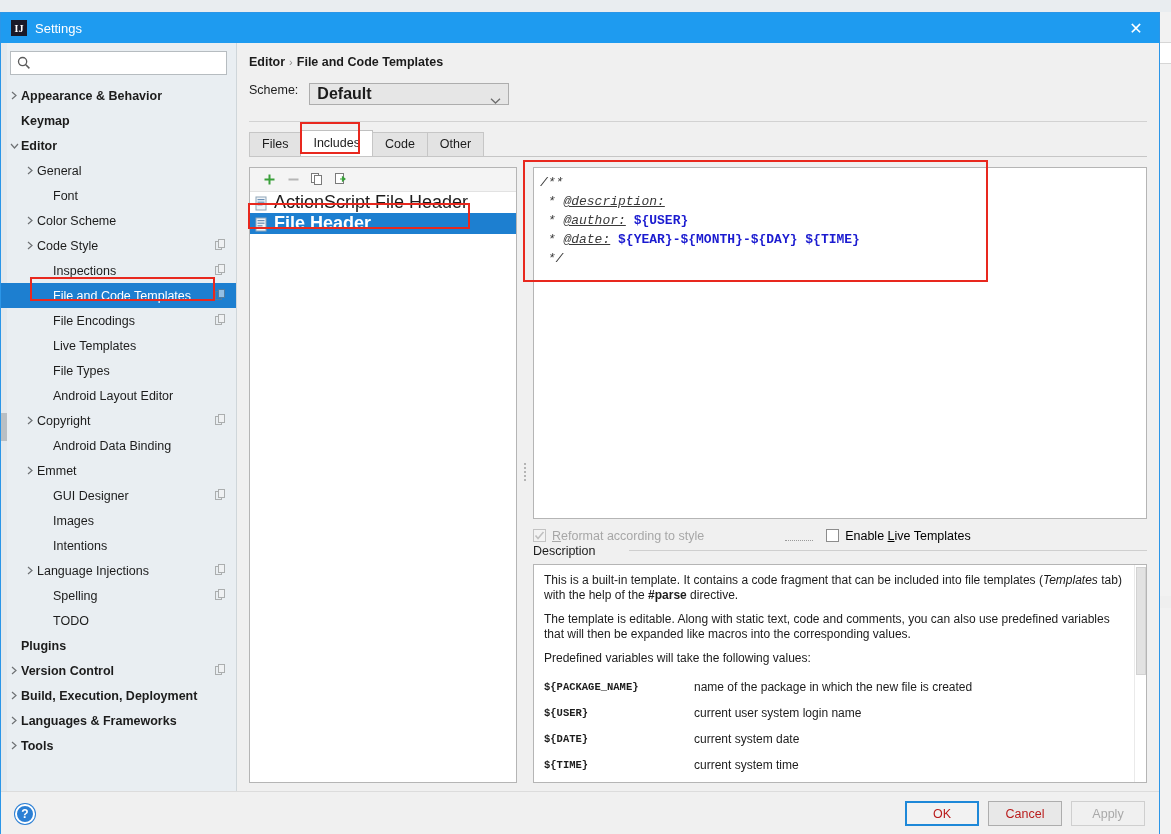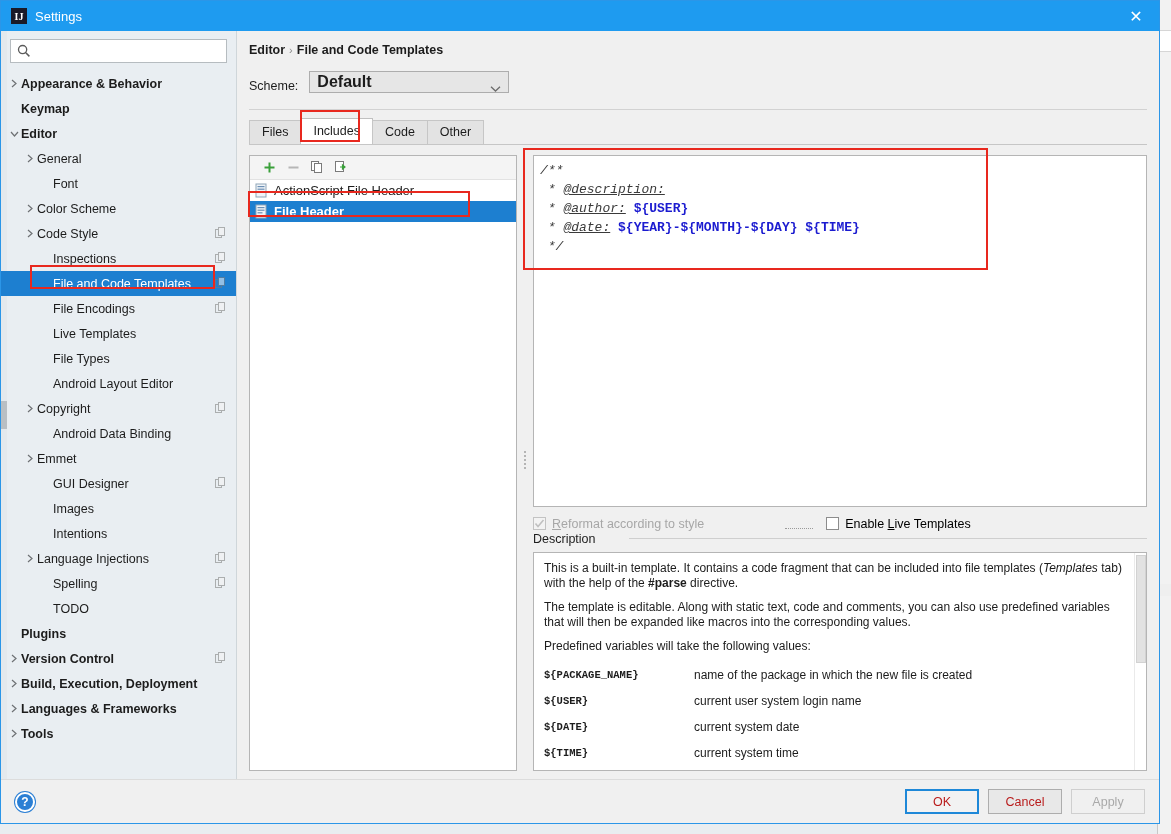--- a/index.html
+++ b/index.html
@@ -4,21 +4,21 @@
 <style>
   * { box-sizing: border-box; }
   html, body {
     margin: 0; padding: 0;
     width: 1171px; height: 834px;
     overflow: hidden;
     font-family: "Liberation Sans", sans-serif;
     font-size: 12px;
     background: #e9edf0;
   }
-  #root { position: relative; width: 1171px; height: 596px; }
+  #root { position: relative; width: 1171px; height: 596px; margin-top: 12px; }
 
   
   .bg-window {
     position: absolute; right: 0; top: 0; width: 14px; height: 834px;
     background: #f2f2f2; border-left: 1px solid #c8c8c8;
   }
   .bg-window-strip {
     position: absolute; right: 0; top: 30px; width: 14px; height: 22px;
     background: #ffffff; border-top: 1px solid #d6d6d6; border-bottom: 1px solid #d6d6d6;
   }
@@ -103,21 +103,21 @@
     background: #b9bfc4;
   }
 
   
   .right-pane { flex: 1 1 auto; display: flex; flex-direction: column; min-width: 0; padding: 0 12px 0 12px; }
   .breadcrumb { margin: 12px 0 0 0; font-size: 12.5px; color: #1c1c1c; }
   .breadcrumb .crumb-sep { color: #8b8b8b; padding: 0 4px; font-size: 11px; }
   .breadcrumb .crumb-strong { font-weight: bold; }
   .breadcrumb .crumb-first { font-weight: bold; }
 
-  .scheme-row { display: flex; align-items: flex-end; margin-top: 14px; }
+  .scheme-row { display: flex; align-items: flex-start; margin-top: 14px; }
   .scheme-label { font-size: 12.5px; color: #1c1c1c; margin-right: 11px; }
   .combo {
     width: 200px; height: 22px; background: #e6e6e6;
     border: 1px solid #adadad; position: relative;
     display: flex; align-items: center; padding-left: 7px;
     font-size: 16px; font-weight: bold; color: #1c1c1c; cursor: default;
   }
   .combo .chev { position: absolute; right: 7px; top: 7px; }
 
   .hr-line { height: 1px; background: #d2d2d2; margin-top: 16px; }
@@ -141,21 +141,21 @@
     border: 1px solid #b5b5b5; display: flex; flex-direction: column;
   }
   .list-toolbar {
     height: 24px; flex: 0 0 24px; display: flex; align-items: center;
     padding-left: 7px; background: #f4f4f4; border-bottom: 1px solid #e2e2e2;
   }
   .tb-btn { width: 24px; height: 20px; display: flex; align-items: center; justify-content: center; cursor: pointer; }
   .list-items { flex: 1 1 auto; }
   .list-row {
     height: 21px; display: flex; align-items: center; padding-left: 5px;
-    font-size: 13px; color: #1c1c1c; cursor: default; position: relative;
+    font-size: 18px; color: #1c1c1c; cursor: default; position: relative;
   }
   .list-row.selected { background: #1d7fd0; color: #ffffff; font-weight: bold; }
   .file-ico { width: 14px; height: 15px; margin-right: 5px; flex: 0 0 14px; }
 
   
   .splitter {
     width: 16px; flex: 0 0 16px; position: relative;
   }
   .splitter .grip {
     position: absolute; left: 6px; top: 50%; margin-top: -14px;

